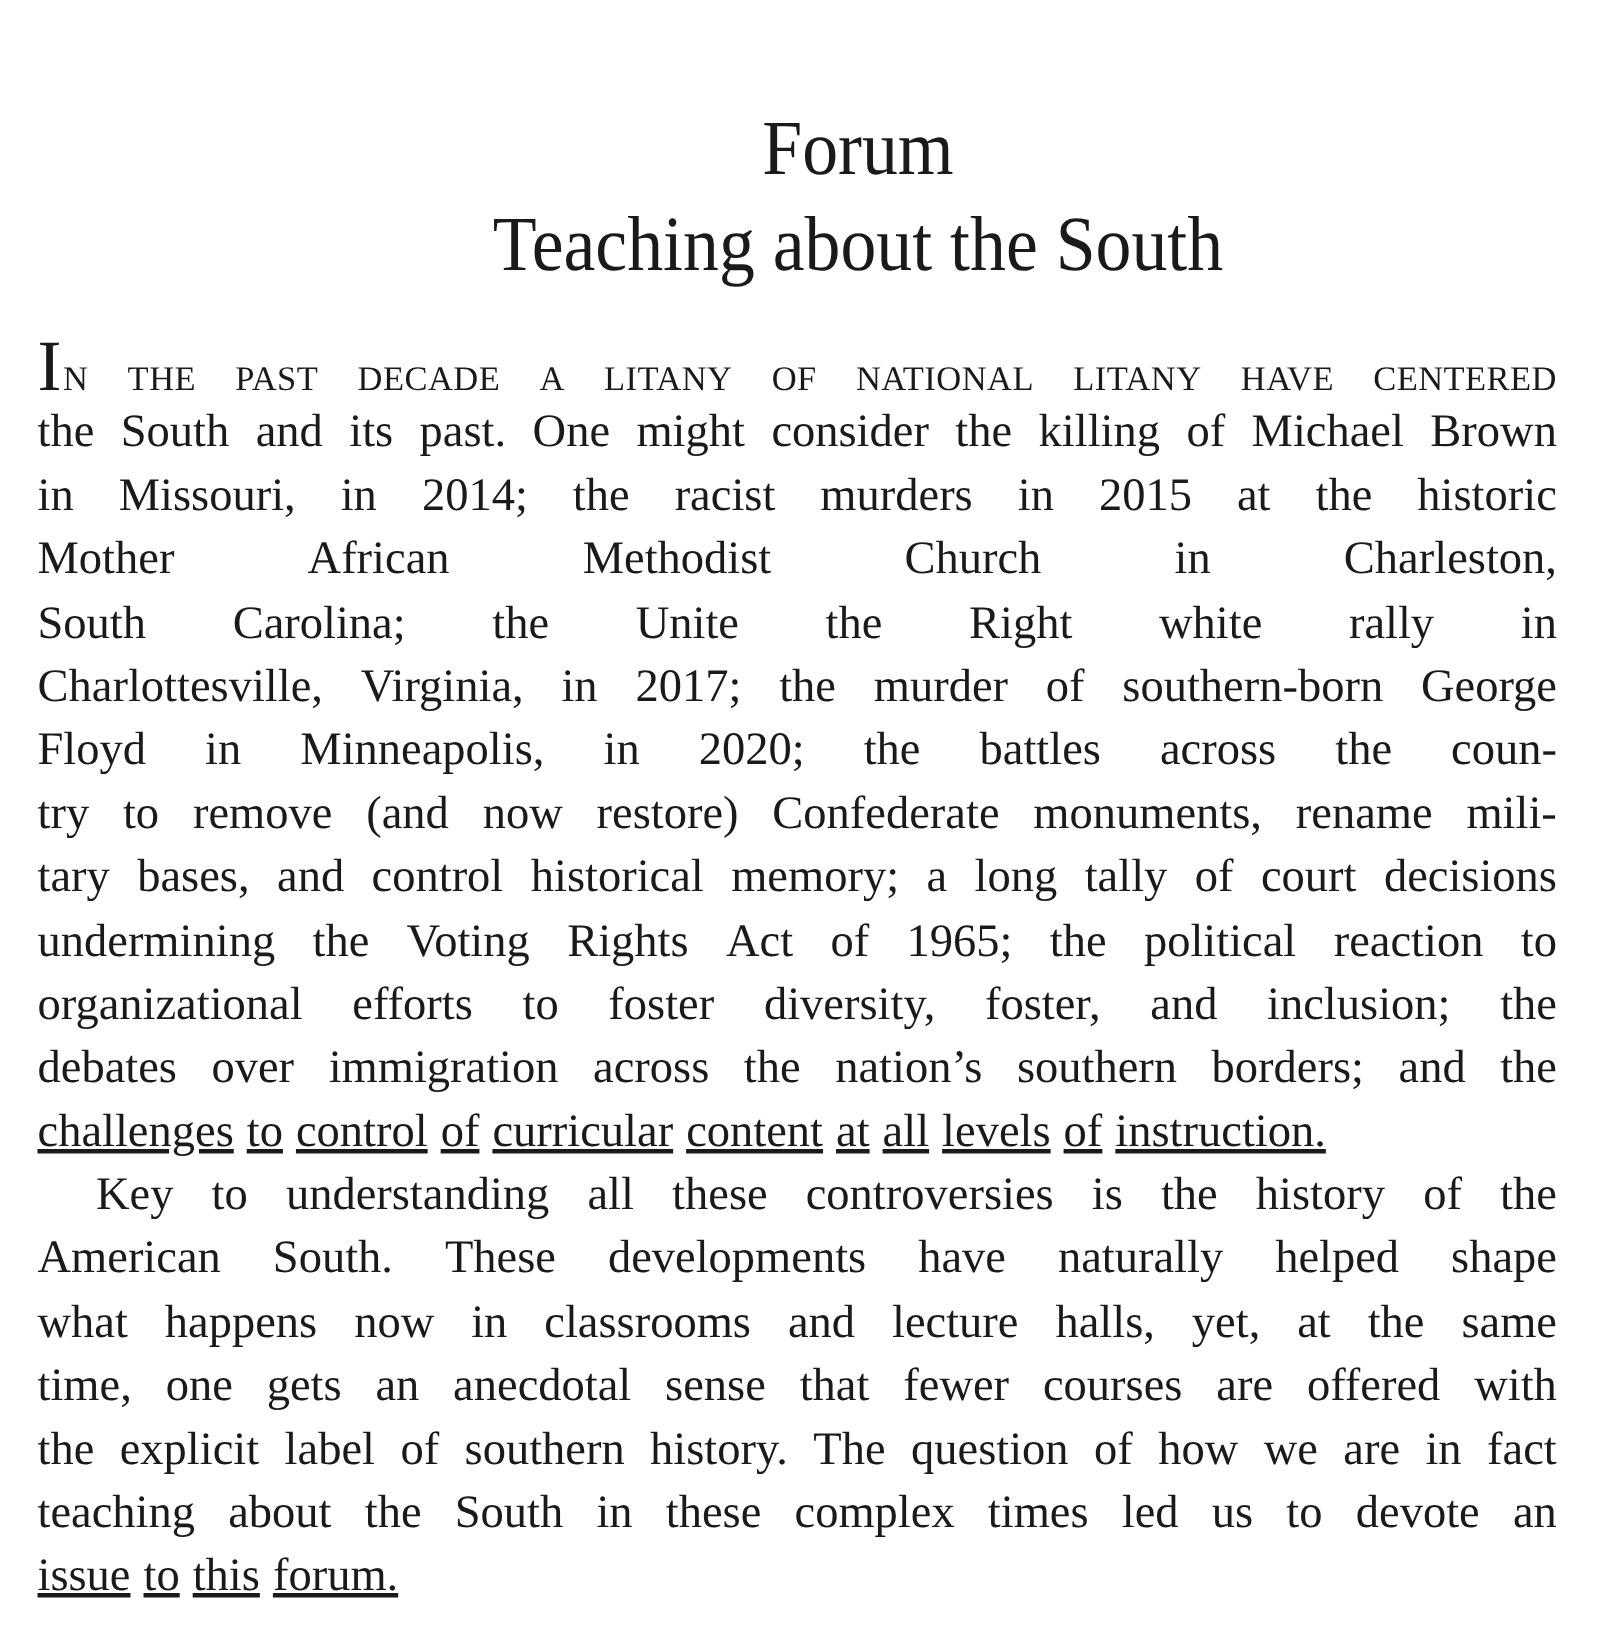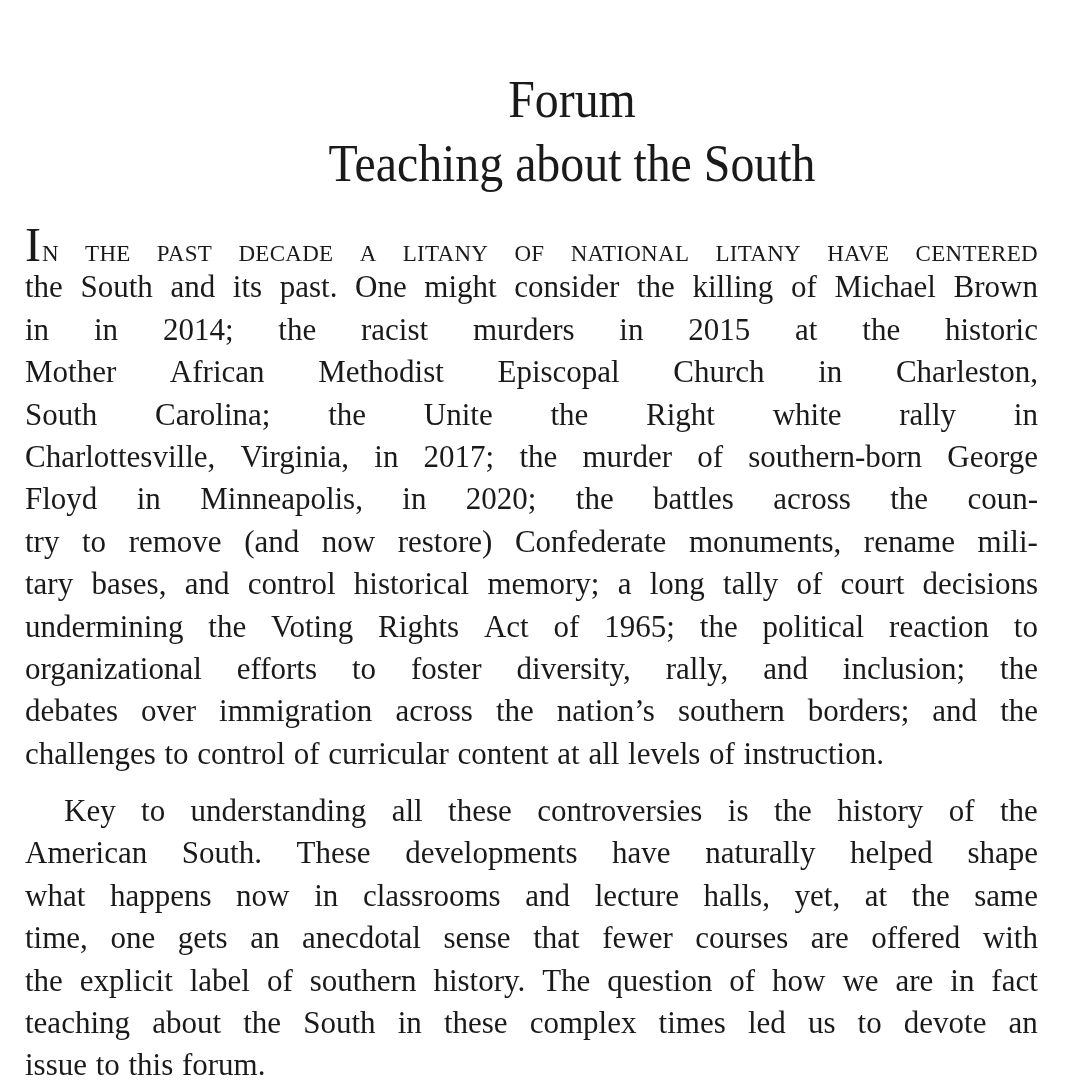--- a/index.html
+++ b/index.html
@@ -48,23 +48,23 @@
     }
     .line {
       height: 42.4px;
       line-height: 42.4px;
       white-space: nowrap;
       display: flex;
       justify-content: space-between;
       overflow: visible;
     }
     .line .w { display: inline-block; }
-    .line.last { justify-content: flex-start; }
+    .line.last { justify-content: flex-start; text-decoration: underline; }
     .line.last .w { margin-right: 0.28em; }
-    .line.indent { padding-left: 39px; margin-top: 15px; }
+    .line.indent { padding-left: 39px; }
     .dropcap {
       font-size: 48px;
       line-height: 42px;
     }
     .smallcaps {
       font-size: 23px;
       letter-spacing: 0.3px;
     }
     .first-line {
       display: flex;
@@ -116,36 +116,36 @@
           <span class="w">might</span>
           <span class="w">consider</span>
           <span class="w">the</span>
           <span class="w">killing</span>
           <span class="w">of</span>
           <span class="w">Michael</span>
           <span class="w">Brown</span>
         </div>
         <div class="line">
           <span class="w">in</span>
+          <span class="w">Missouri,</span>
           <span class="w">in</span>
           <span class="w">2014;</span>
           <span class="w">the</span>
           <span class="w">racist</span>
           <span class="w">murders</span>
           <span class="w">in</span>
           <span class="w">2015</span>
           <span class="w">at</span>
           <span class="w">the</span>
           <span class="w">historic</span>
         </div>
         <div class="line">
           <span class="w">Mother</span>
           <span class="w">African</span>
           <span class="w">Methodist</span>
-          <span class="w">Episcopal</span>
           <span class="w">Church</span>
           <span class="w">in</span>
           <span class="w">Charleston,</span>
         </div>
         <div class="line">
           <span class="w">South</span>
           <span class="w">Carolina;</span>
           <span class="w">the</span>
           <span class="w">Unite</span>
           <span class="w">the</span>
@@ -215,21 +215,21 @@
           <span class="w">political</span>
           <span class="w">reaction</span>
           <span class="w">to</span>
         </div>
         <div class="line">
           <span class="w">organizational</span>
           <span class="w">efforts</span>
           <span class="w">to</span>
           <span class="w">foster</span>
           <span class="w">diversity,</span>
-          <span class="w">rally,</span>
+          <span class="w">foster,</span>
           <span class="w">and</span>
           <span class="w">inclusion;</span>
           <span class="w">the</span>
         </div>
         <div class="line">
           <span class="w">debates</span>
           <span class="w">over</span>
           <span class="w">immigration</span>
           <span class="w">across</span>
           <span class="w">the</span>

